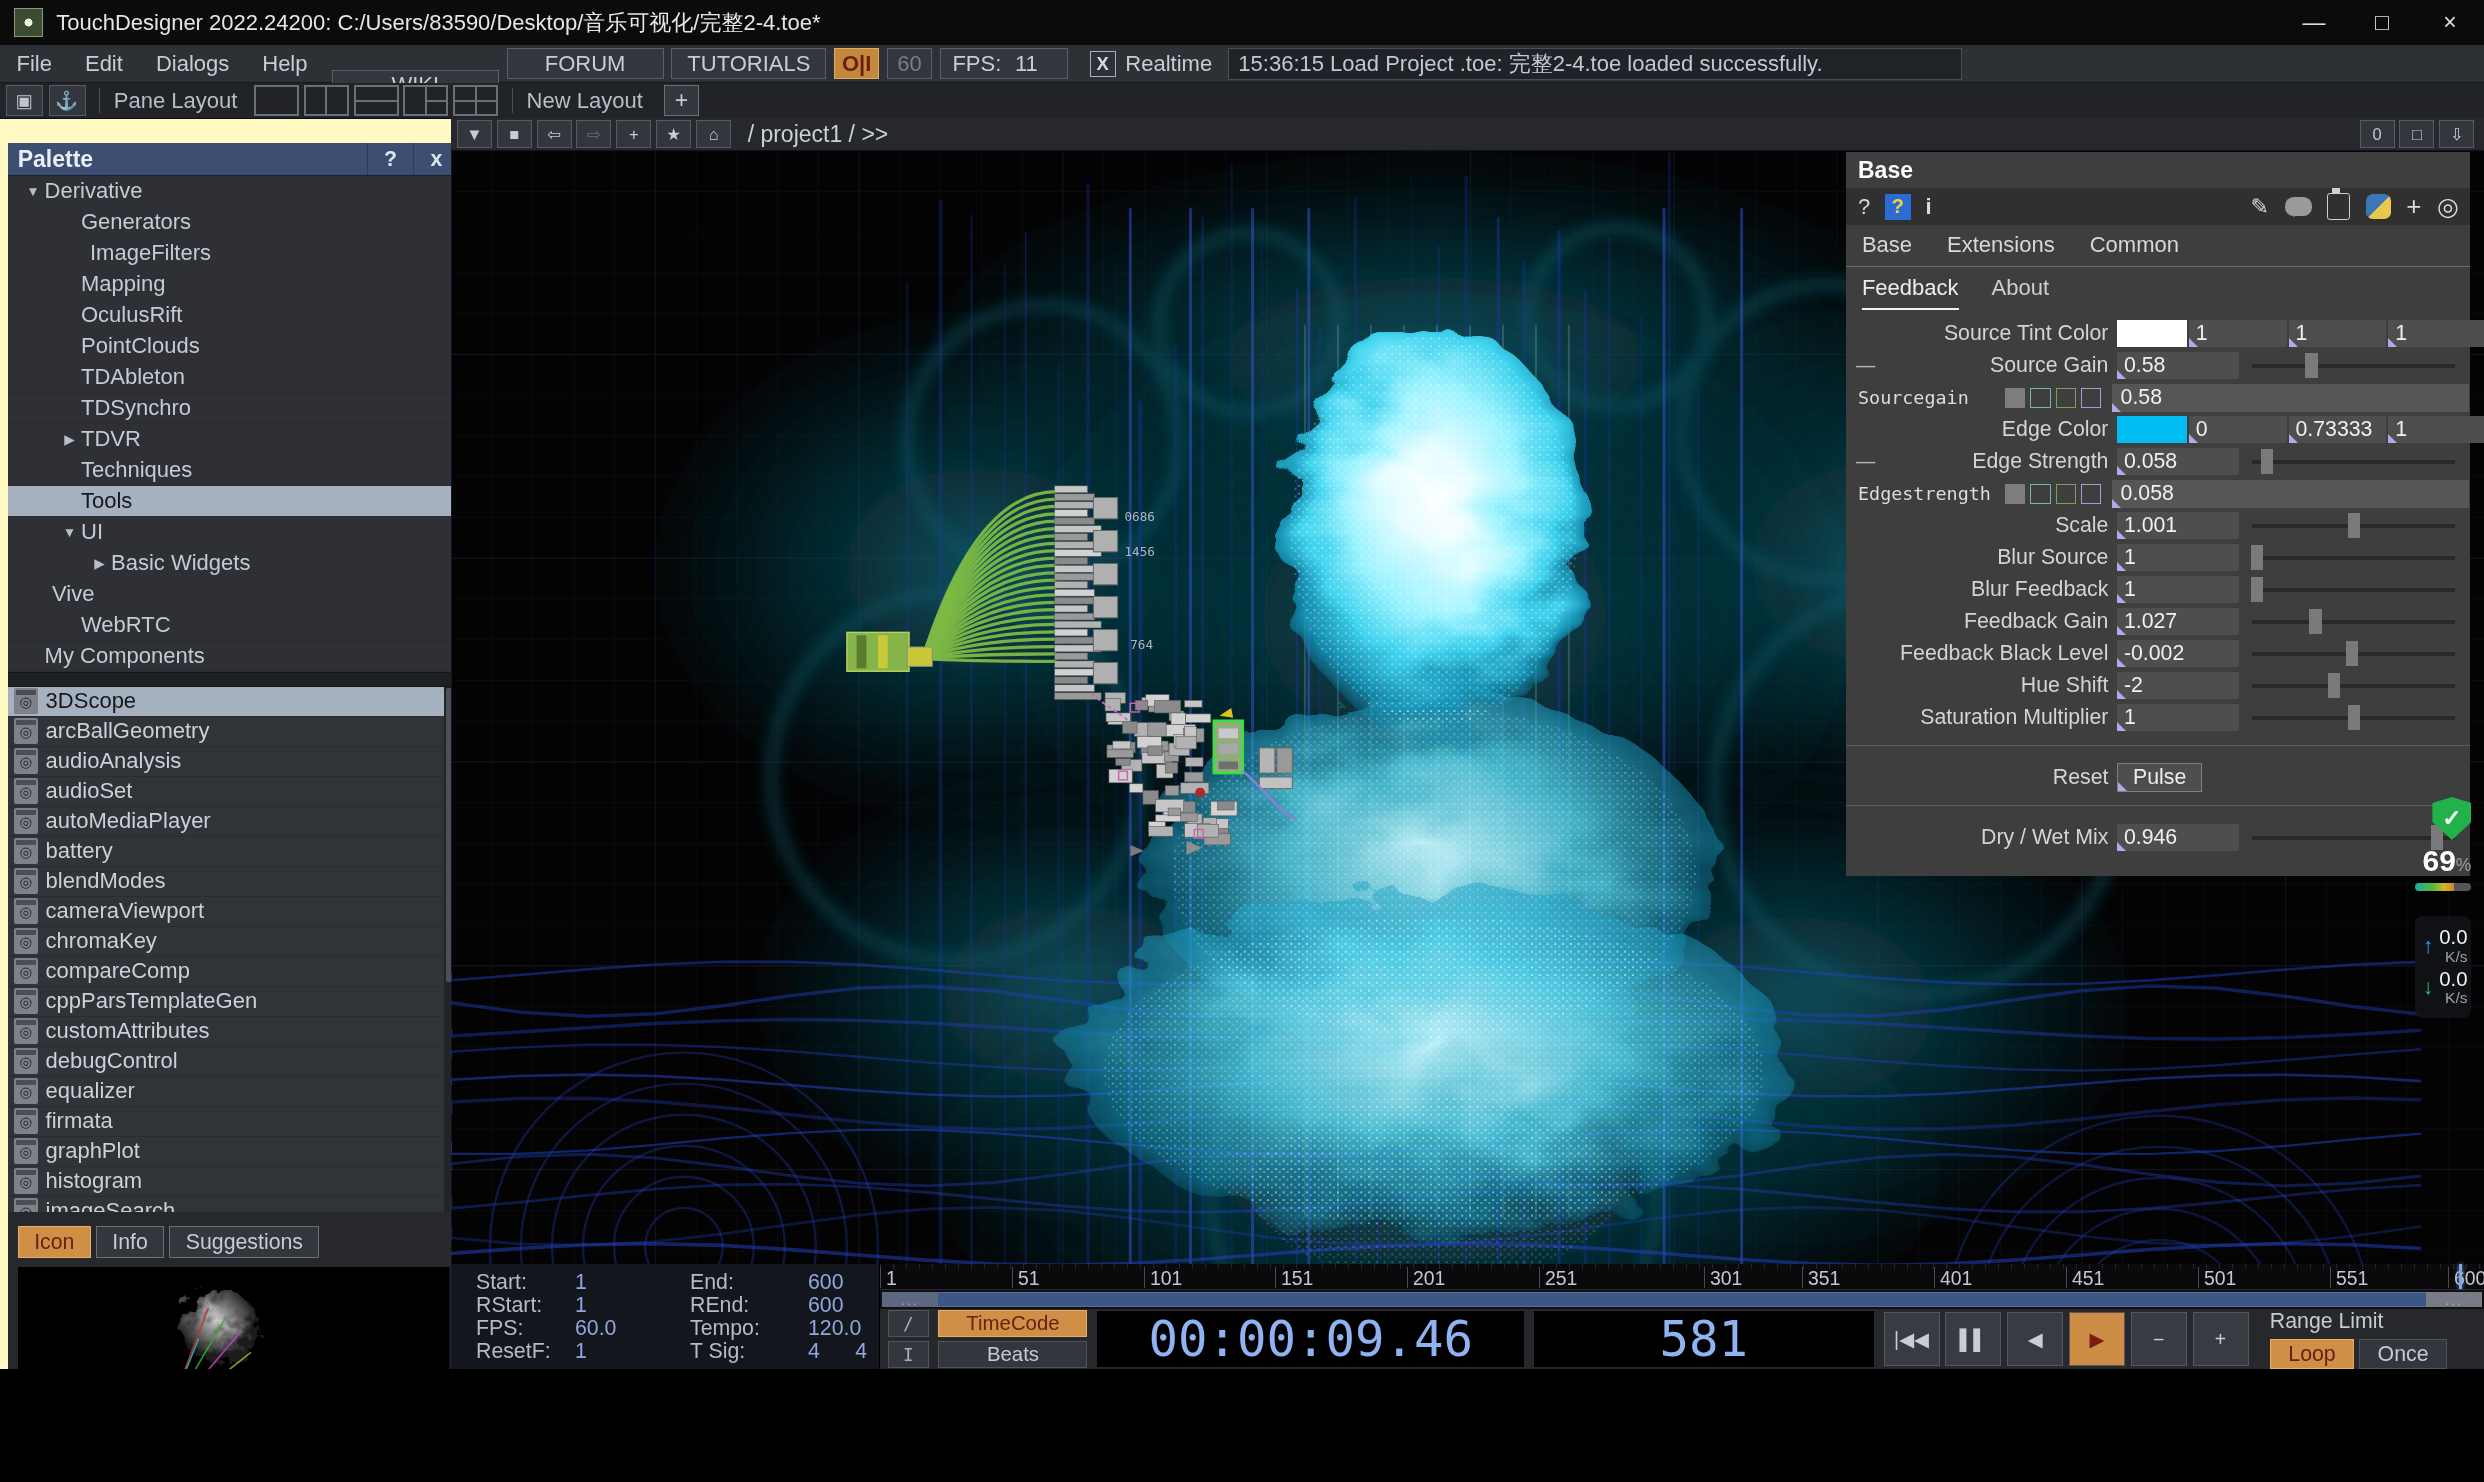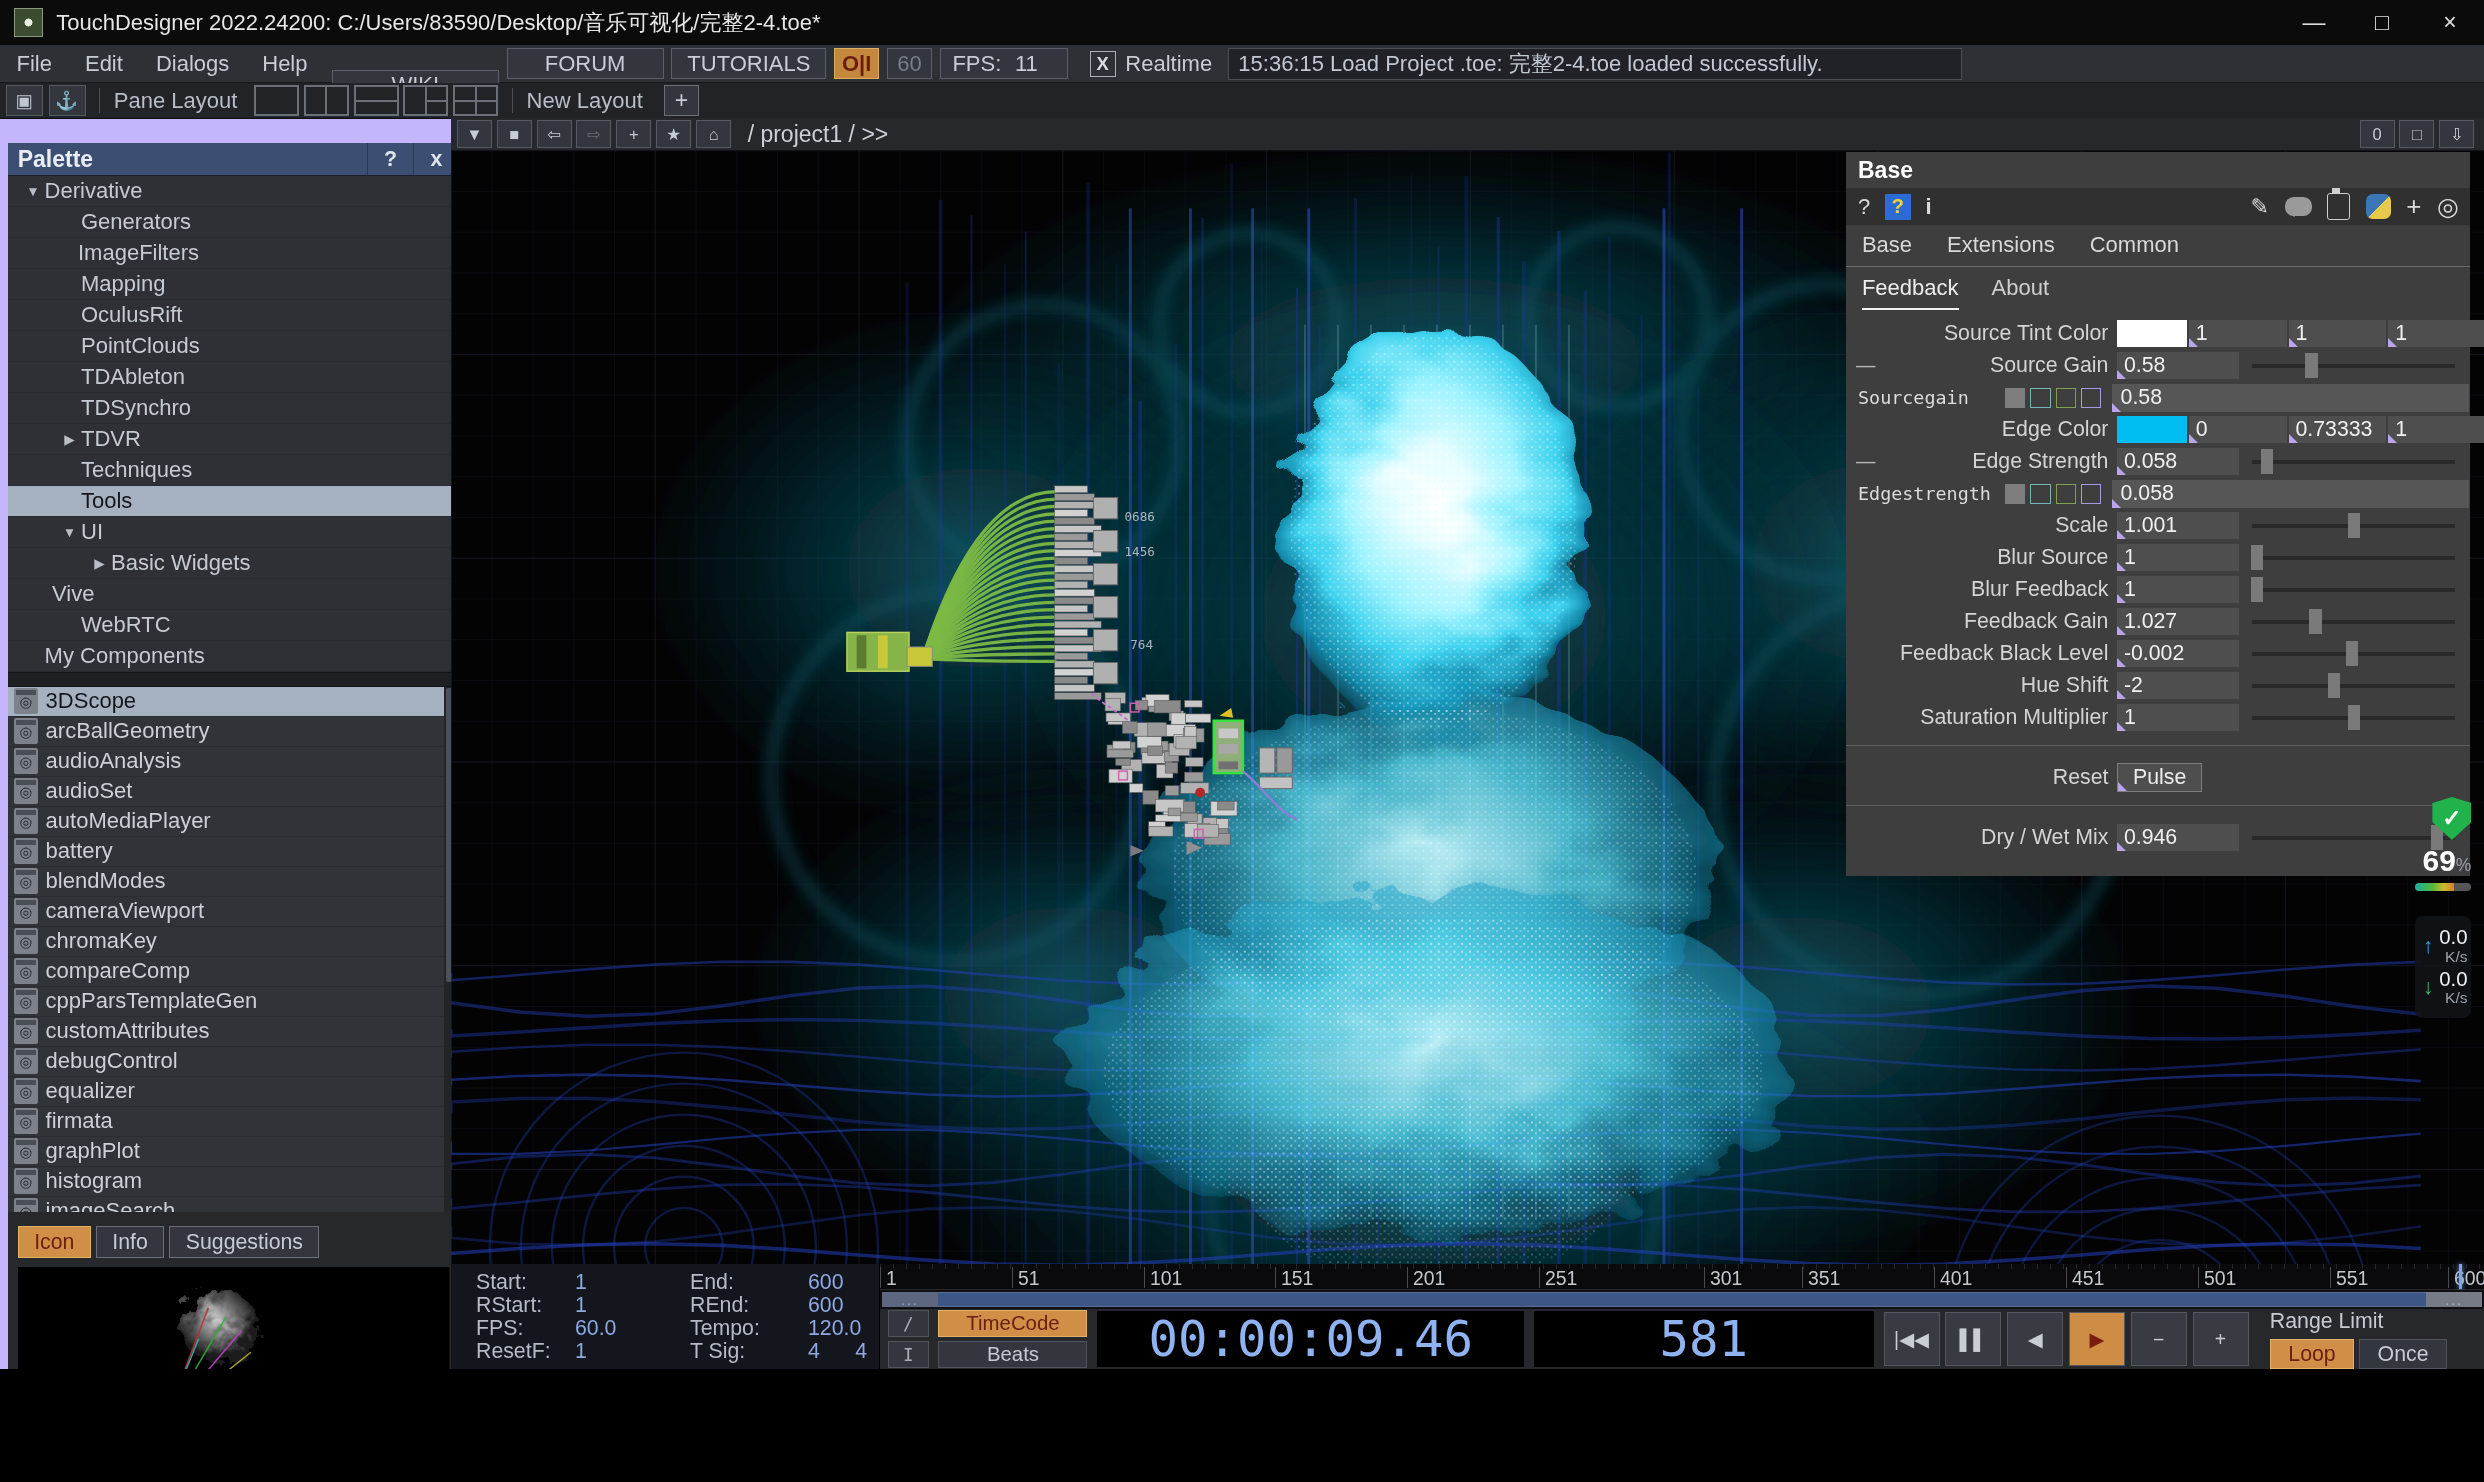--- a/index.html
+++ b/index.html
@@ -1,16 +1,16 @@
 <!DOCTYPE html>
 <html><head>
 <meta charset="utf-8">
 <style>
   html,body{margin:0;padding:0;background:#000;}
-  .screen{position:relative;width:2484px;height:1376px;background:#c4b5fd;overflow:hidden;
+  .screen{position:relative;width:2484px;height:1376px;background:#fef9c3;overflow:hidden;
     font-family:"Liberation Sans",sans-serif;color:#ccc;-webkit-font-smoothing:antialiased;}
   
   .titlebar{position:absolute;left:0;top:0;right:0;height:45px;background:#0b0b0b;display:flex;align-items:center;}
   .app-icon{width:27px;height:27px;margin:0 13.6px 0 13.6px;border:1.9px solid #8a997b;
     background:radial-gradient(circle at 50% 50%,#e9f1e1 0 20%,#3c4c31 22% 100%);}
   .title-text{font-size:22px;color:#e6e6e6;}
   .win-controls{margin-left:auto;display:flex;}
   .win-btn{width:68px;height:45px;display:flex;align-items:center;justify-content:center;font-size:23px;color:#ddd;}
   
   .menubar{position:absolute;top:45px;left:0;right:0;height:37px;background:#2d3035;display:flex;align-items:center;border-bottom:1.9px solid #17181b;}
@@ -218,21 +218,21 @@
     </div>
     <div class="tree" id="tree">
         <div class="tree-row" style="padding-left: 13.6px;">
           <span class="arrow">▼</span>
           <span>Derivative</span>
         </div>
         <div class="tree-row" style="padding-left: 50px;">
           <span class="arrow"></span>
           <span>Generators</span>
         </div>
-        <div class="tree-row" style="padding-left: 47px;">
+        <div class="tree-row" style="padding-left: 59px;">
           <span class="arrow"></span>
           <span>ImageFilters</span>
         </div>
         <div class="tree-row" style="padding-left: 50px;">
           <span class="arrow"></span>
           <span>Mapping</span>
         </div>
         <div class="tree-row" style="padding-left: 50px;">
           <span class="arrow"></span>
           <span>OculusRift</span>

